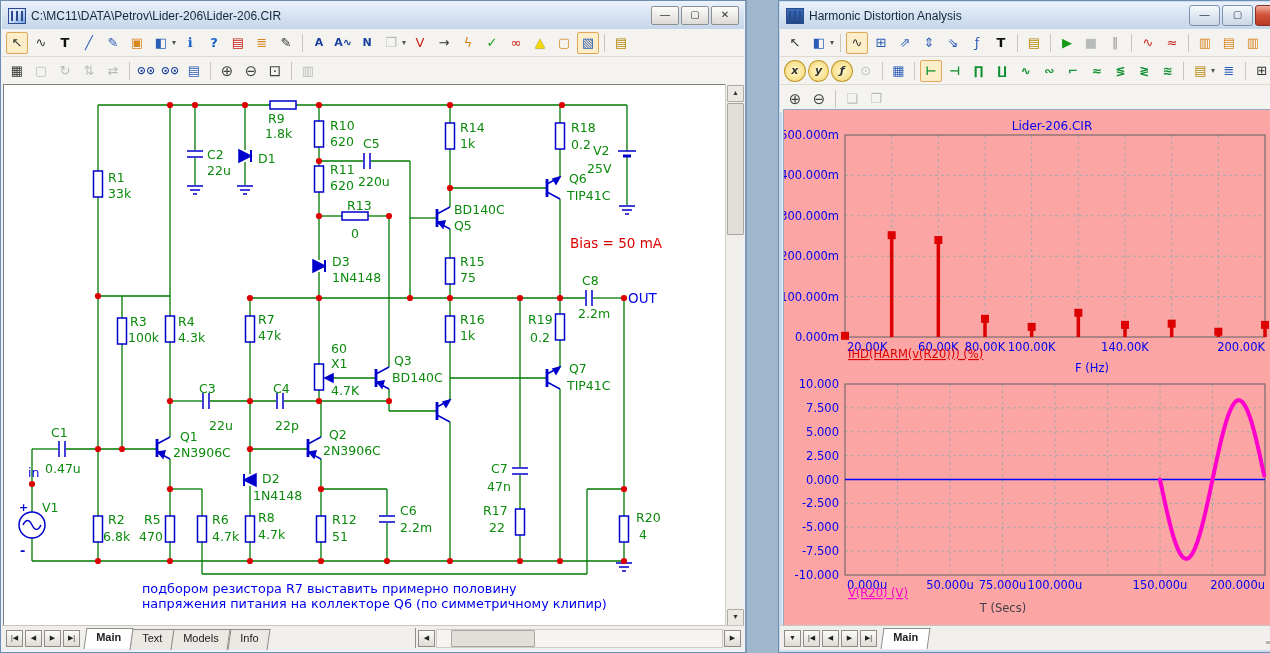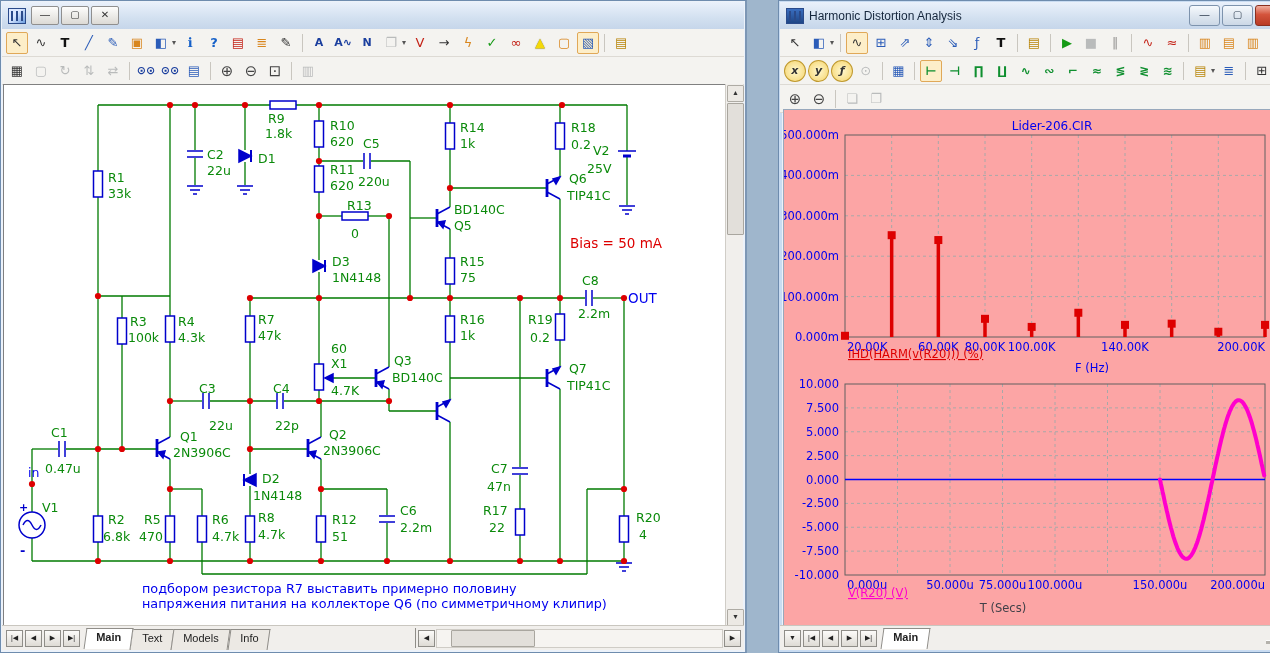--- a/index.html
+++ b/index.html
@@ -65,20 +65,21 @@
        border:1px solid #98a8bc;}
   svg text{font-family:"DejaVu Sans",sans-serif;}
   .grip{position:absolute;right:14px;bottom:8px;width:18px;height:3px;background:#b5b2ac;border-top:1px solid #fff;}
 </style>
 </head>
 <body>
 
 <div class="win" id="win-left">
   <div class="titlebar">
     <span class="app-ico"></span>
+    <span class="title-text">C:\MC11\DATA\Petrov\Lider-206\Lider-206.CIR</span>
     <span class="tb-btns">
       <span class="wbtn">—</span>
       <span class="wbtn">▢</span>
       <span class="wbtn">✕</span>
     </span>
   </div>
   <div class="tbar" style="top:28px" id="lt1">
       <span class="tbi pressed c-dark">↖</span>
       <span class="tbi c-dark">∿</span>
       <span class="tbi c-bold">T</span>

